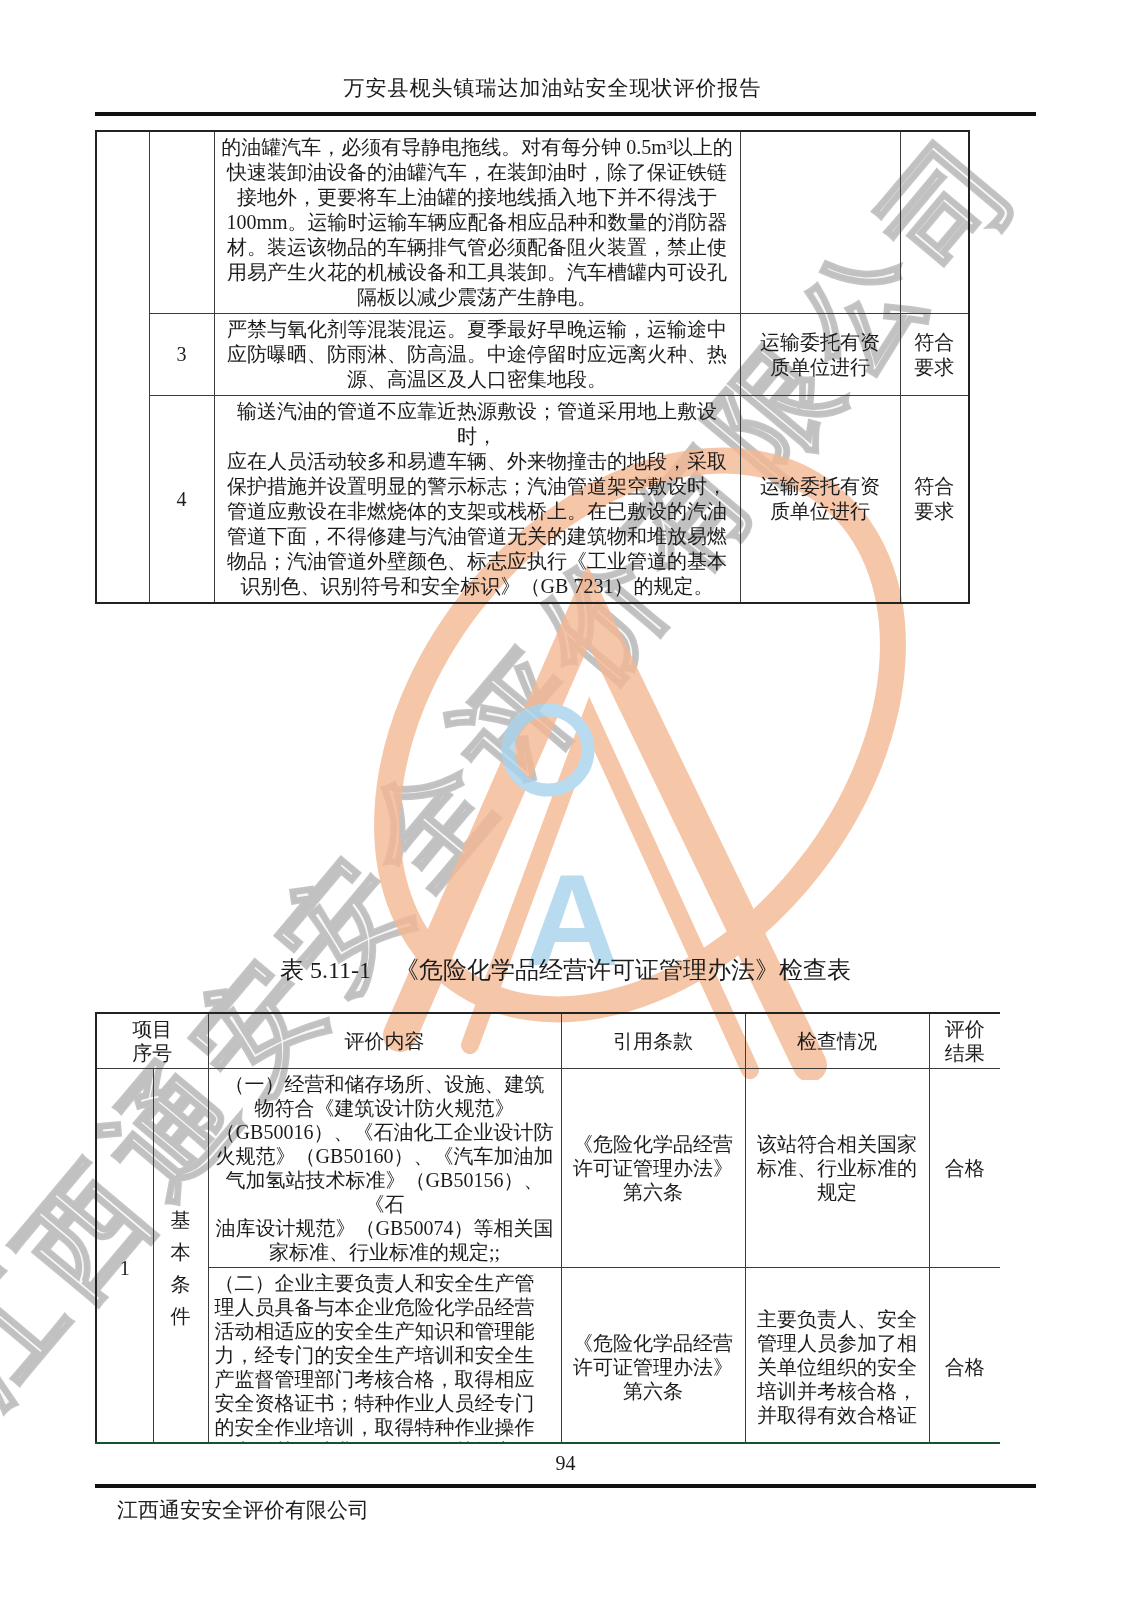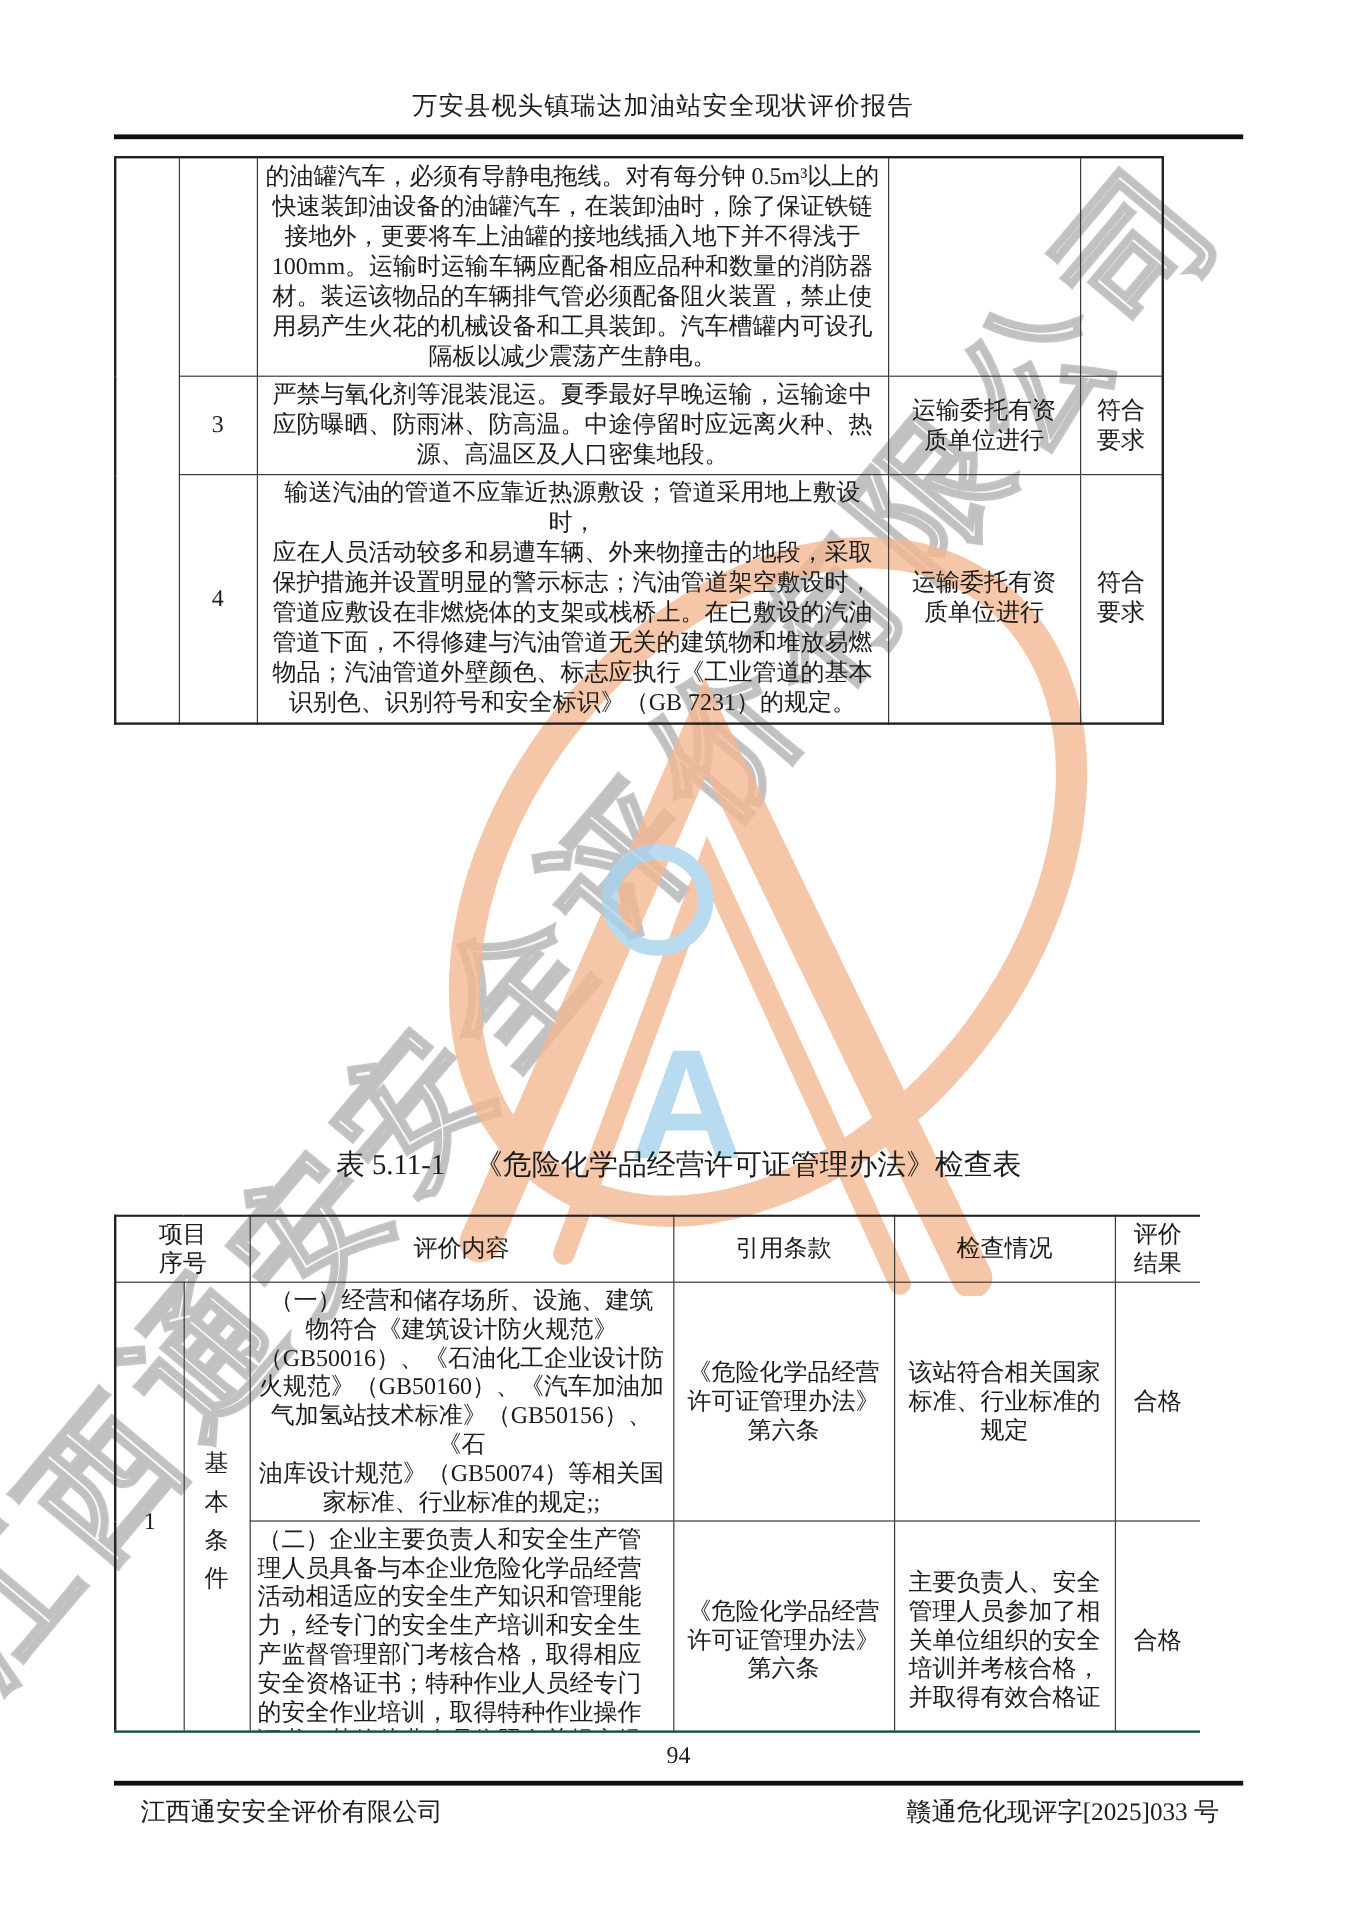--- a/index.html
+++ b/index.html
@@ -198,17 +198,16 @@
             <td class="ctr">合格</td>
           </tr>
         </tbody>
       </table>
     </div>
 
     <div class="page-num">94</div>
     <div class="footer-rule"></div>
     <div class="footer-row">
       <span class="fl">江西通安安全评价有限公司</span>
-      <span class="fr">赣通危化现评字[2025]033 号</span>
     </div>
 
   </div>
 </div>
 
 </body></html>

